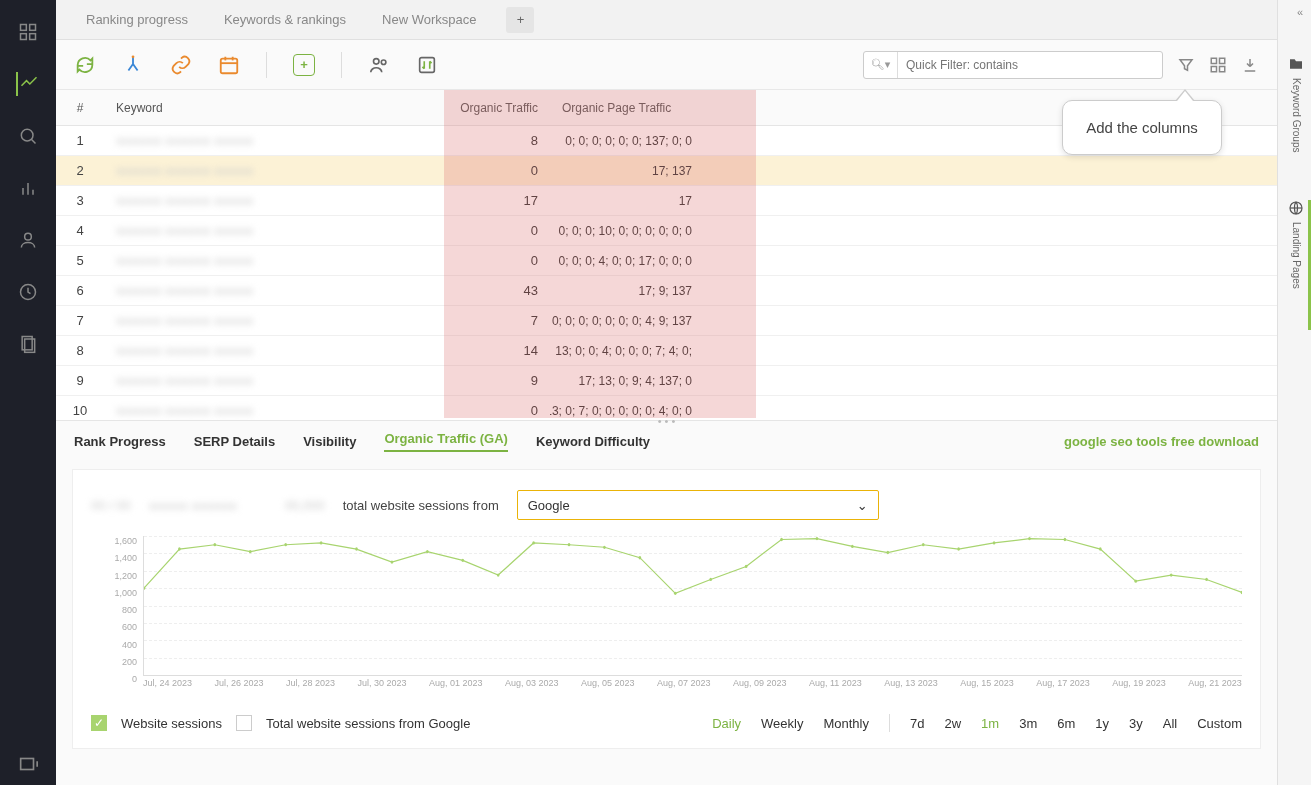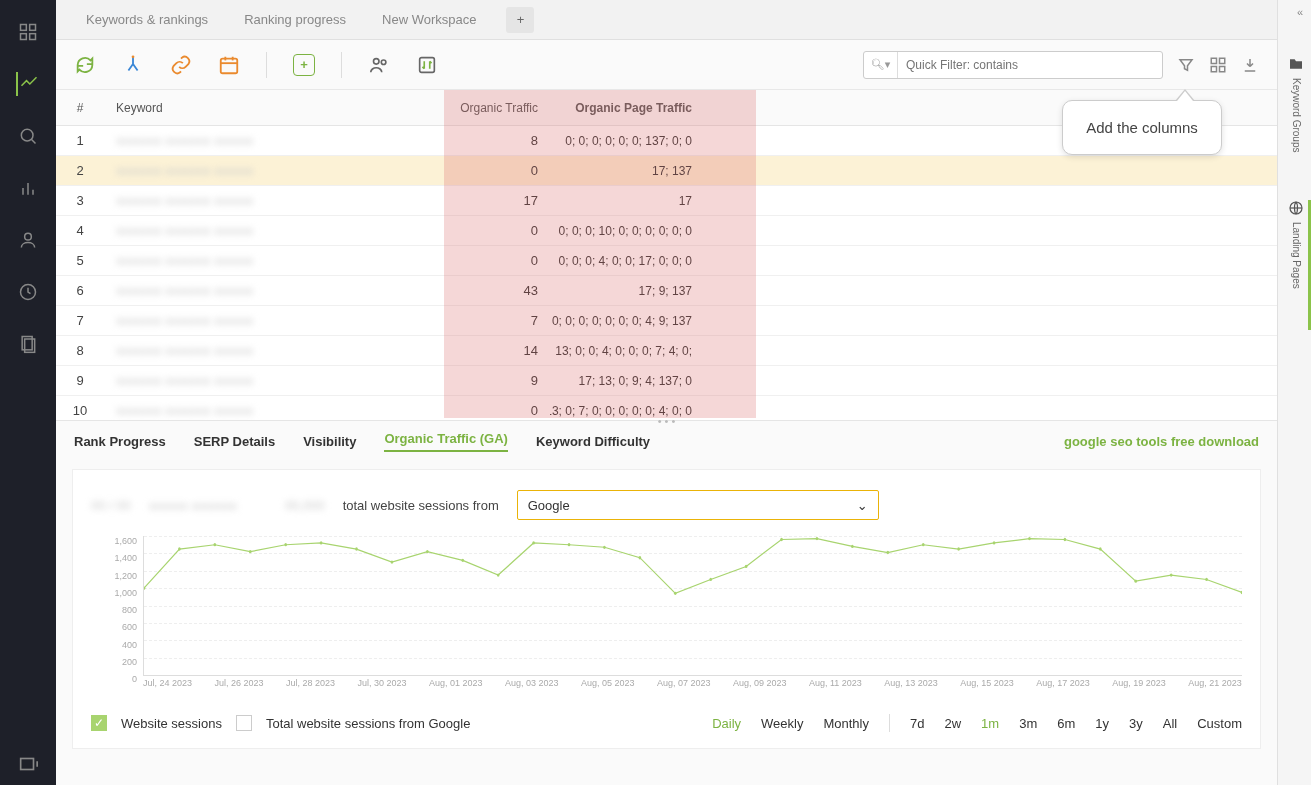--- a/index.html
+++ b/index.html
@@ -41,21 +41,21 @@
 .search-box input { flex:1; border:none; outline:none; padding:0 8px; font-size:12px; color:#888; }
 .tr-icon { color:#999; cursor:pointer; width:18px; height:18px;}
 
 
 .table-wrap { position:relative; height:330px; overflow:hidden; background:#fff; }
 .thead { height:36px; display:flex; background:#fafafa; border-bottom:1px solid #e5e5e5; font-size:12px; color:#555;}
 .th { display:flex; align-items:center; padding:0 12px;}
 .col-num { width:48px; justify-content:center;}
 .col-kw { width:290px; justify-content:flex-start;}
 .col-ot { width:156px; justify-content:flex-end;}
-.col-opt { width:156px; justify-content:flex-end; padding-right:14px;font-weight:bold;}
+.col-opt { width:156px; justify-content:flex-start; padding-right:14px;}
 
 .highlight-cols { position:absolute; left:388px; top:0; width:312px; height:328px; background:rgba(220,110,110,0.28); pointer-events:none;}
 
 .trow { height:30px; display:flex; align-items:center; border-bottom:1px solid #f0f0f0; font-size:13px;}
 .trow.sel { background:#fcf2d6; }
 .td { padding:0 12px; display:flex; align-items:center;}
 .td-num { width:48px; justify-content:center; color:#444;}
 .td-kw { width:290px; color:#ccc; filter:blur(3px);}
 .td-ot { width:156px; justify-content:flex-end; color:#333;}
 .td-opt { width:156px; justify-content:flex-end; color:#333; padding-right:14px; white-space:nowrap; overflow:hidden; font-size:12px;}
@@ -167,24 +167,24 @@
         <path d="M12 3c3 3 3 15 0 18M12 3c-3 3-3 15 0 18"></path>
       </svg>
     <span>Landing Pages</span>
   </div>
 </div>
 
 <div class="main">
 
   <div class="tabs">
     <div class="tab">
+        <span>Ranking progress</span>
+      </div>
+    <div class="tab">
         <span>Keywords &amp; rankings</span>
-      </div>
-    <div class="tab">
-        <span>Ranking progress</span>
       </div>
     <div class="tab">
         <span>New Workspace</span>
       </div>
     <div class="tab-add">+</div>
   </div>
 
   <div class="toolbar">
     <div class="tb-icon">
         <svg viewBox="0 0 24 24" width="22" height="22" fill="none" stroke="#7cb342" stroke-width="2">

